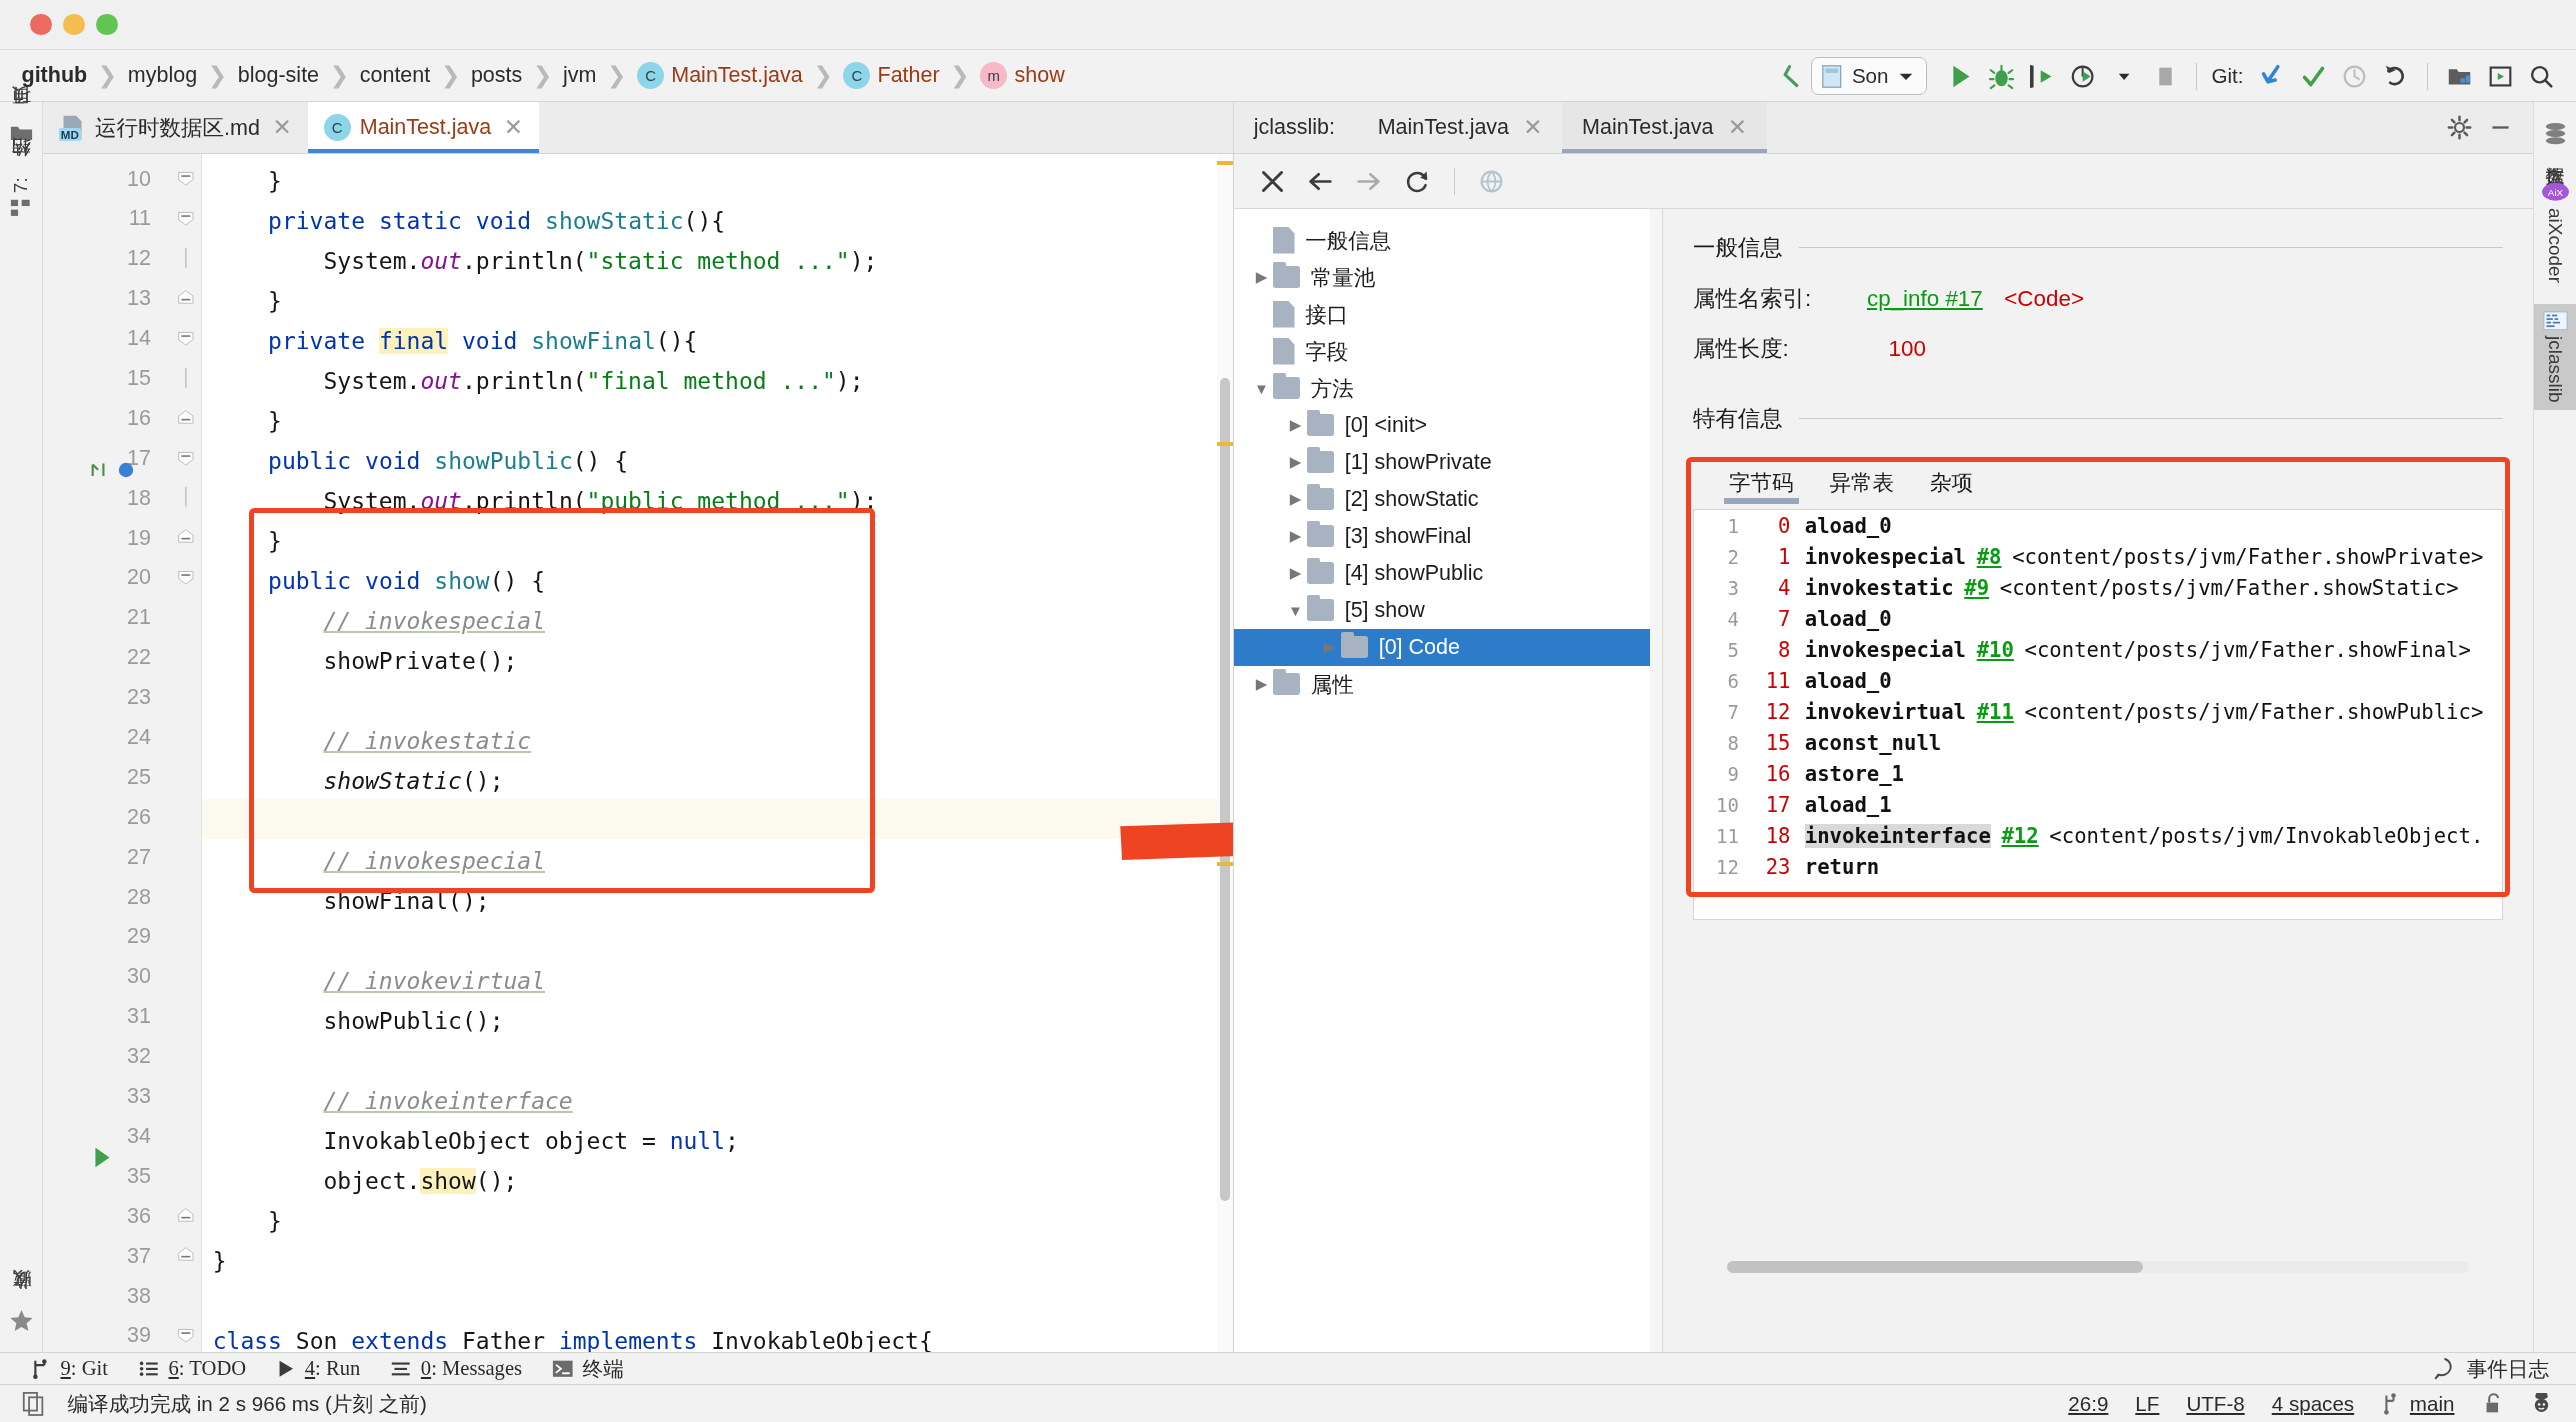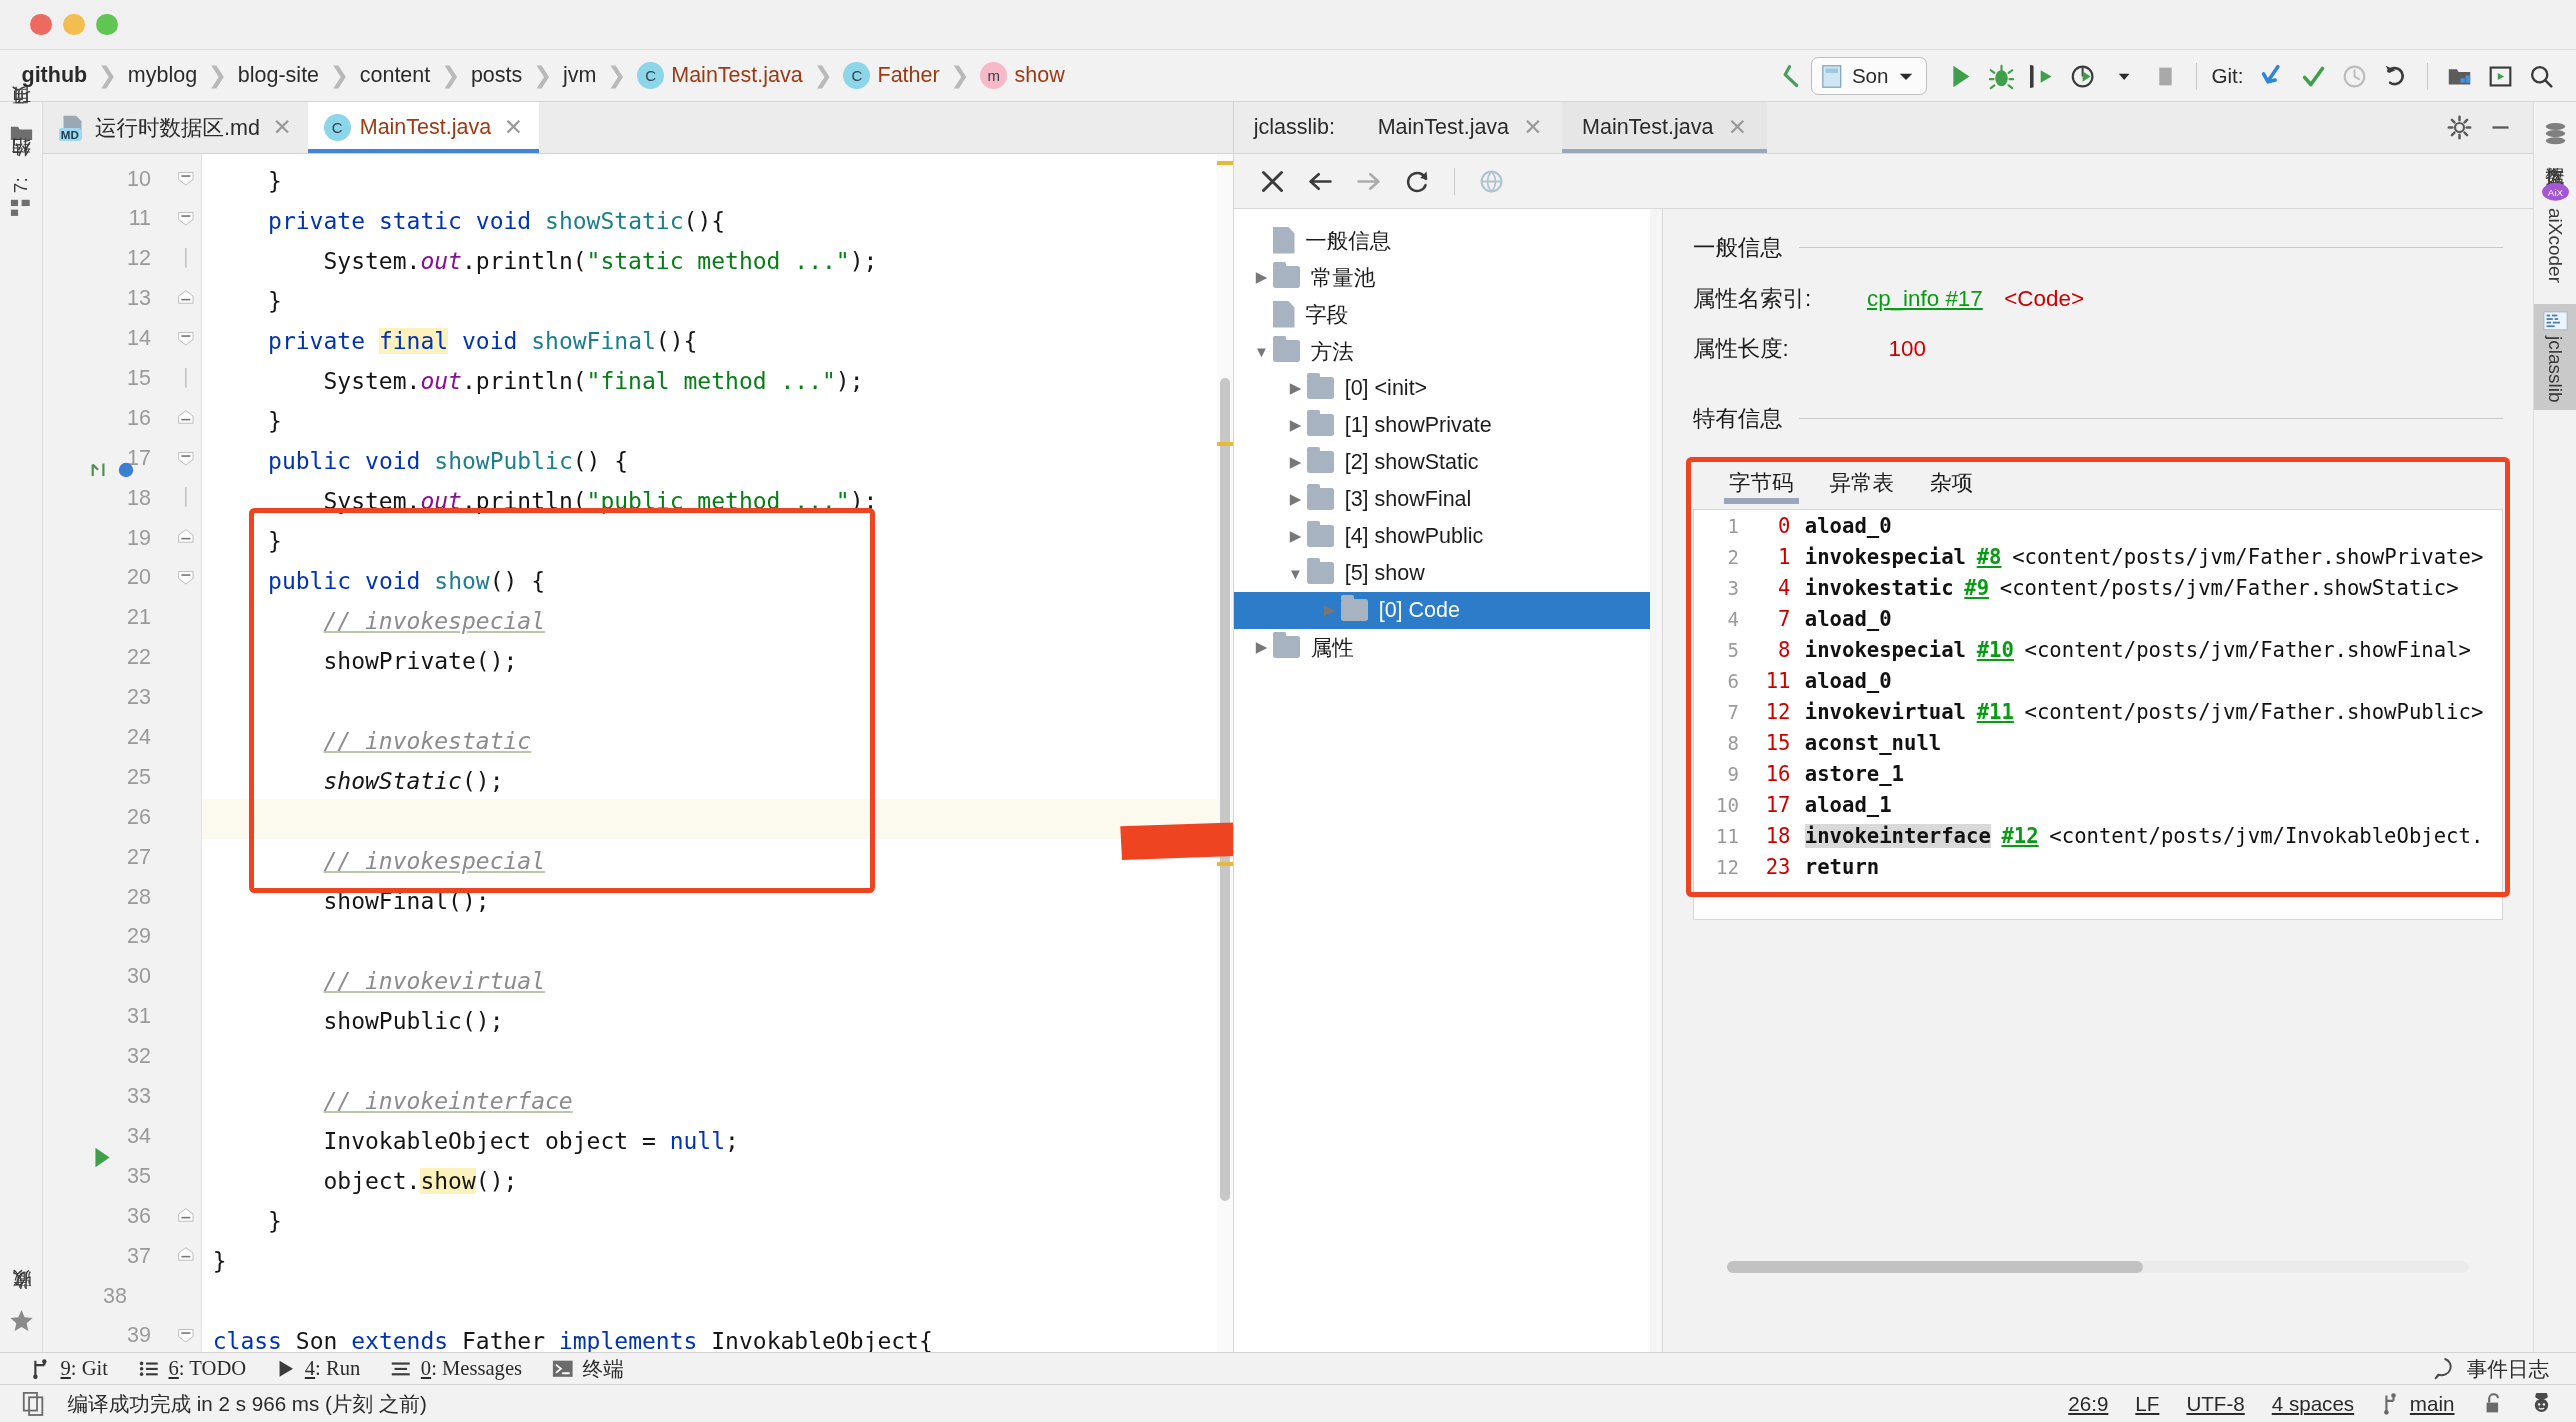--- a/index.html
+++ b/index.html
@@ -533,21 +533,21 @@
         <div class="ln" style="top: 731px; right: 1082px;">28</div>
         <div class="ln" style="top: 770px; right: 1082px;">29</div>
         <div class="ln" style="top: 810px; right: 1082px;">30</div>
         <div class="ln" style="top: 850px; right: 1082px;">31</div>
         <div class="ln" style="top: 890px; right: 1082px;">32</div>
         <div class="ln" style="top: 930px; right: 1082px;">33</div>
         <div class="ln" style="top: 970px; right: 1082px;">34</div>
         <div class="ln" style="top: 1010px; right: 1082px;">35</div>
         <div class="ln" style="top: 1050px; right: 1082px;">36</div>
         <div class="ln" style="top: 1090px; right: 1082px;">37</div>
-        <div class="ln" style="top: 1130px; right: 1106px;">38</div>
+        <div class="ln" style="top: 1130px; right: 1082px;">38</div>
         <div class="ln" style="top: 1169px; right: 1082px;">39</div>
       </div>
     <div id="foldwrap">
         <div class="fold" style="top: 14.3px; right: 1034px;">
           <svg width="19.7" height="19.7" viewBox="0 0 22 22">
             <path d="M3 5 h16 v8 l-8 6 l-8 -6 Z" fill="#fff" stroke="#b6b6b6"></path>
             <path d="M6 9 h10" stroke="#777" stroke-width="1.8"></path>
           </svg>
         </div>
         <div class="fold" style="top: 54px; right: 1034px;">
@@ -727,20 +727,25 @@
             <span>一般信息</span>
           </div>
           <div class="tnode" style="padding-left: 16px;">
             <span class="twist">▶</span>
             <span class="tfolder tab"></span>
             <span>常量池</span>
           </div>
           <div class="tnode" style="padding-left: 16px;">
             <span class="twist"></span>
             <span class="tfile"></span>
+            <span>接口</span>
+          </div>
+          <div class="tnode" style="padding-left: 16px;">
+            <span class="twist"></span>
+            <span class="tfile"></span>
             <span>字段</span>
           </div>
           <div class="tnode" style="padding-left: 16px;">
             <span class="twist">▼</span>
             <span class="tfolder tab"></span>
             <span>方法</span>
           </div>
           <div class="tnode" style="padding-left: 50px;">
             <span class="twist">▶</span>
             <span class="tfolder tab"></span>

